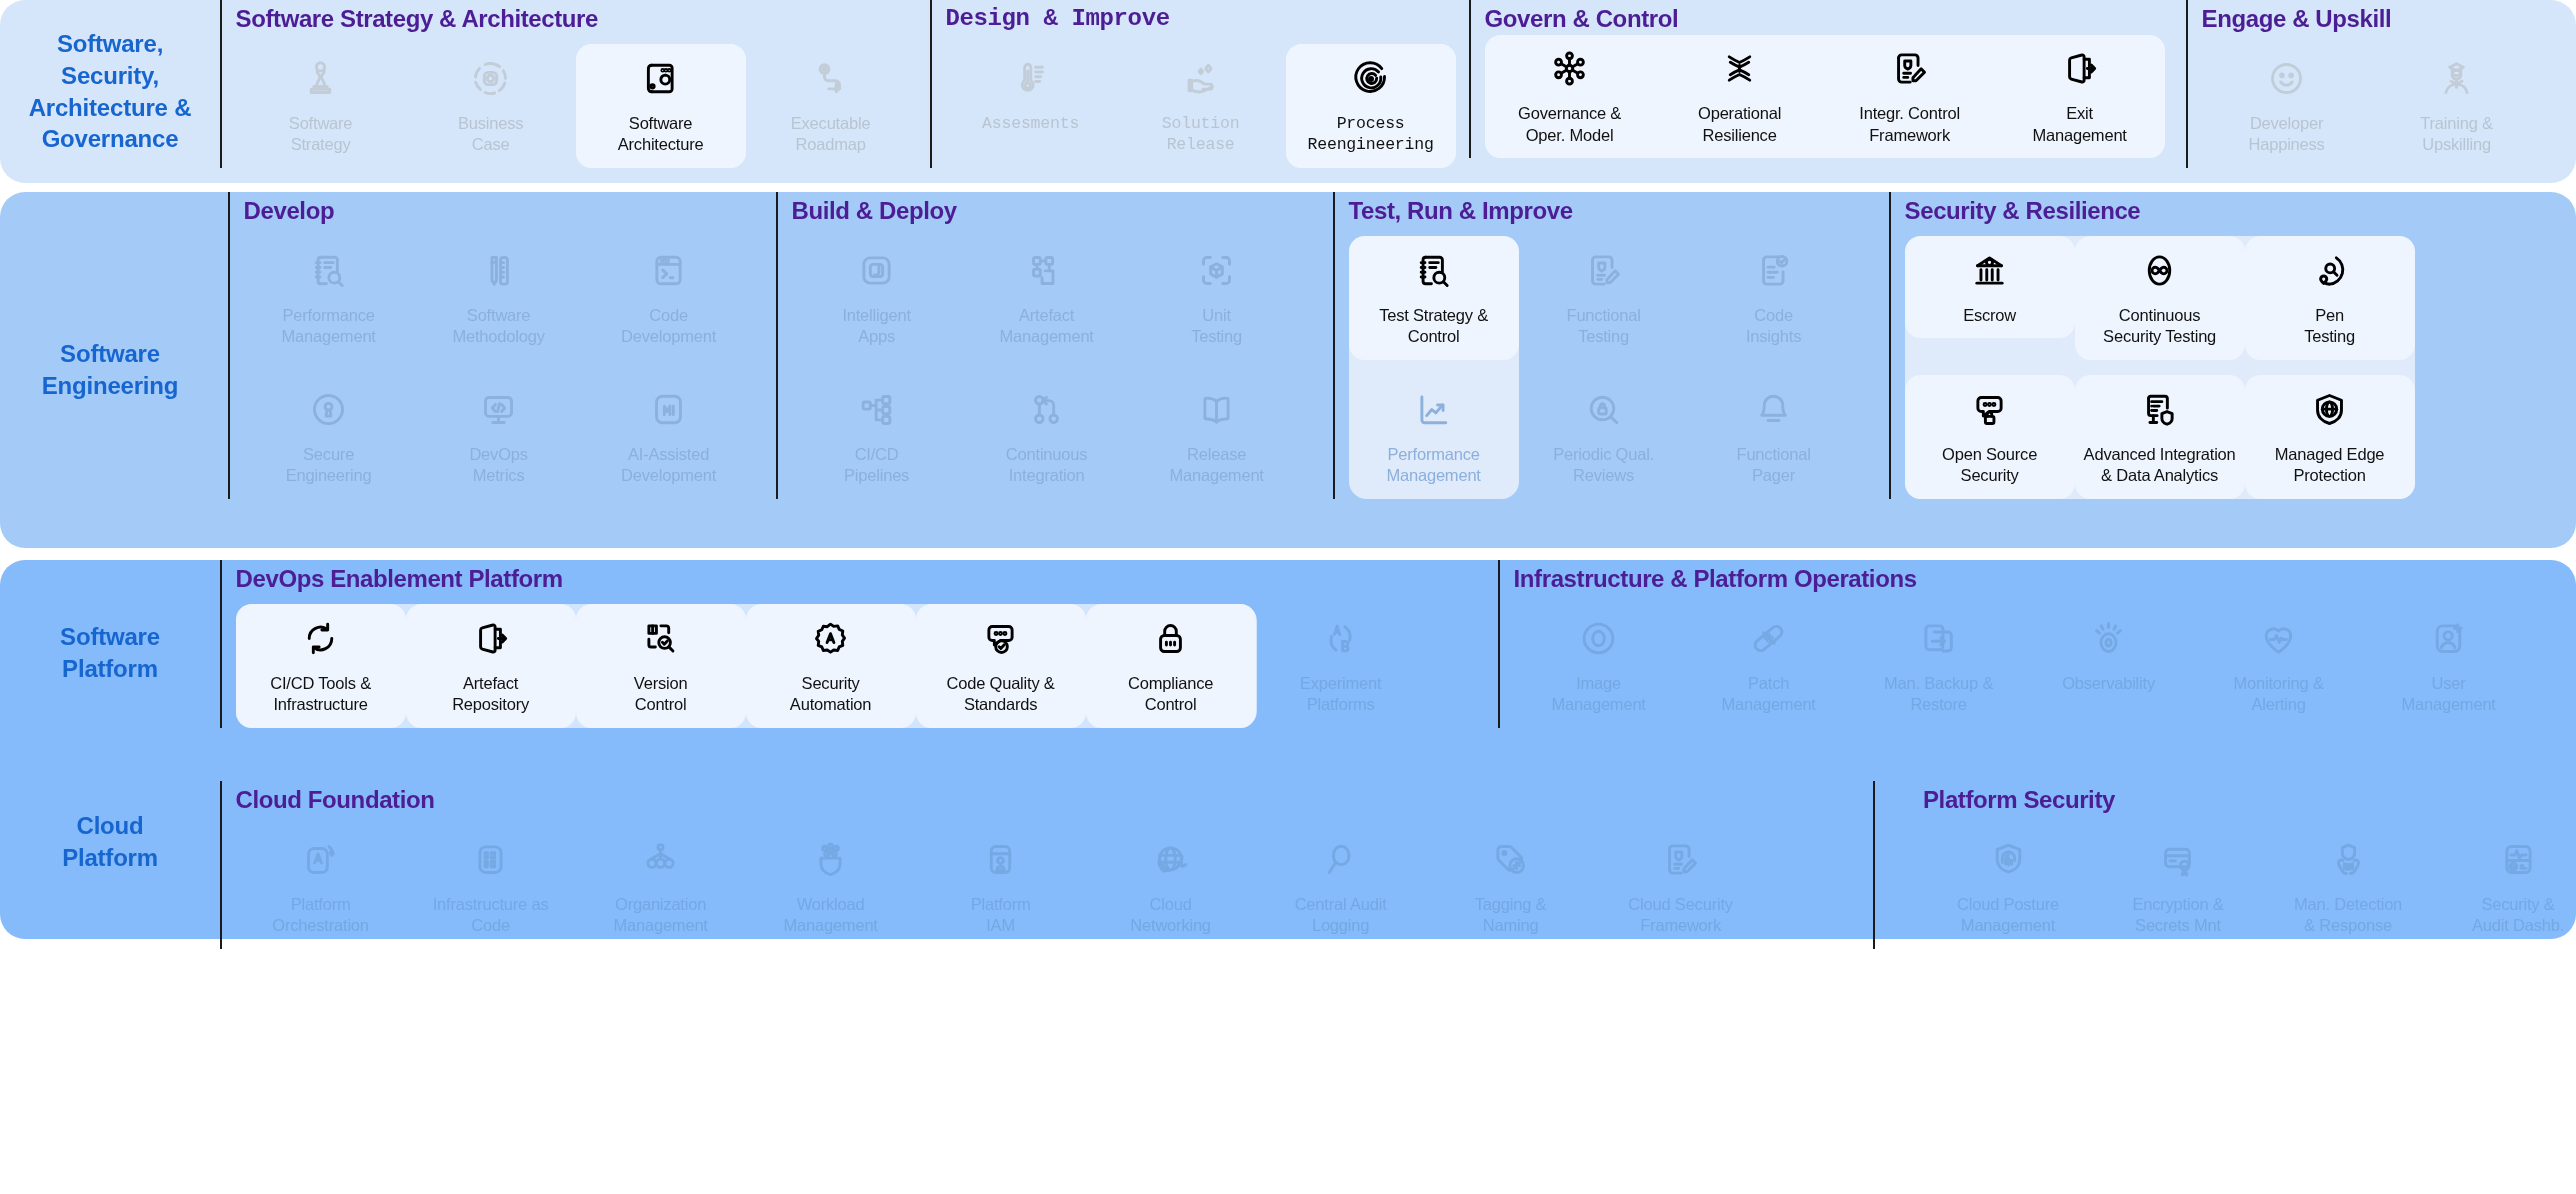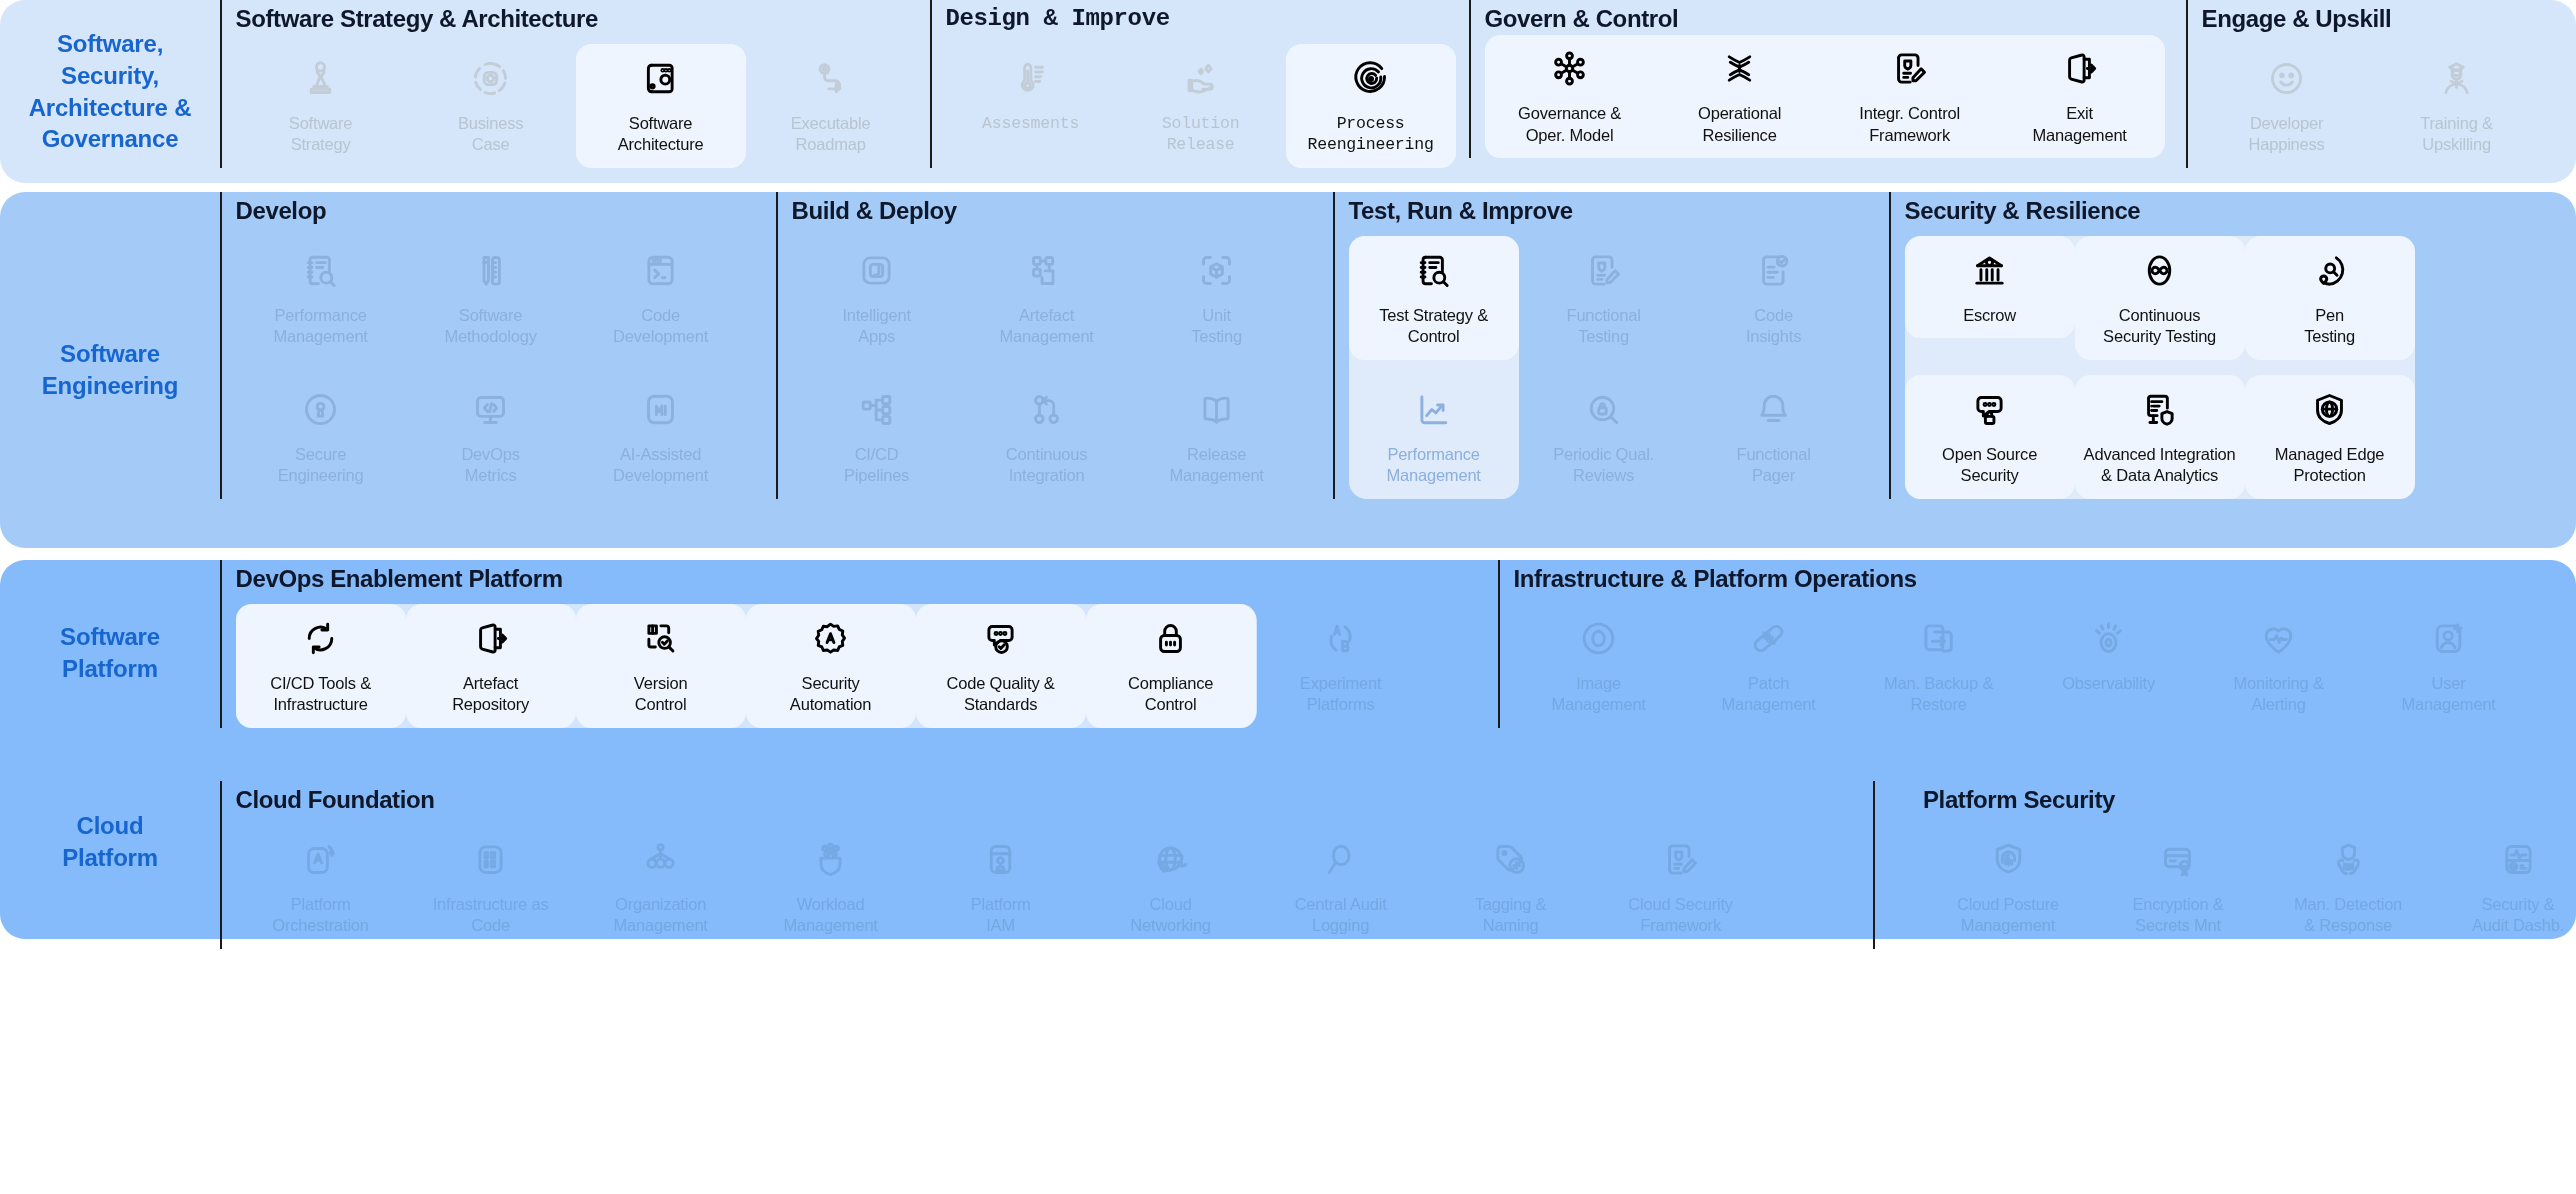--- a/index.html
+++ b/index.html
@@ -50,21 +50,21 @@
   
   .group {
     position: absolute;
     top: 0;
     padding-left: 13.6px;
     border-left: 2.9px solid #1b1b1b;
   }
   .group-title {
     font-size: 24px;
     font-weight: bold;
-    color: #0f172a;
+    color: #4c1d95;
     letter-spacing: -0.4px;
     white-space: nowrap;
     line-height: 1;
     padding-top: 6.8px;
     margin-bottom: 3.9px;
   }
   .group-rows { position: relative; }
   .row {
     display: flex;
     align-items: flex-start;
@@ -325,21 +325,21 @@
               </div>
             </div>
           </div>
         </div>
       </div>
     </div>
     <div class="band b2">
       <div class="rail" style="white-space: pre-line;">Software
 Engineering</div>
       <div class="band-body">
-        <div class="group" style="left: 0px;">
+        <div class="group" style="left: 8px;">
           <div class="group-title">Develop</div>
           <div class="group-rows" style="position: relative;">
             <div class="row" style="position: relative; z-index: 1; margin-top: 13.6px;">
               <div class="cap dim">
                 <div class="ico">
                   <svg viewBox="0 0 24 24" fill="none" stroke-width="1.7" stroke-linecap="round" stroke-linejoin="round">
                     <path d="M7.4 4.2h8.2a1.6 1.6 0 0 1 1.6 1.6v7"></path>
                     <path d="M7.4 4.2a1.5 1.5 0 0 0-1.5 1.5v12.6a1.5 1.5 0 0 0 1.5 1.5h3.4"></path>
                     <path d="M4.8 7.4h2.2M4.8 10.2h2.2M4.8 13h2.2M4.8 15.8h2.2"></path>
                     <path d="M9.8 7.4h5M9.8 10.2h3.6"></path>

